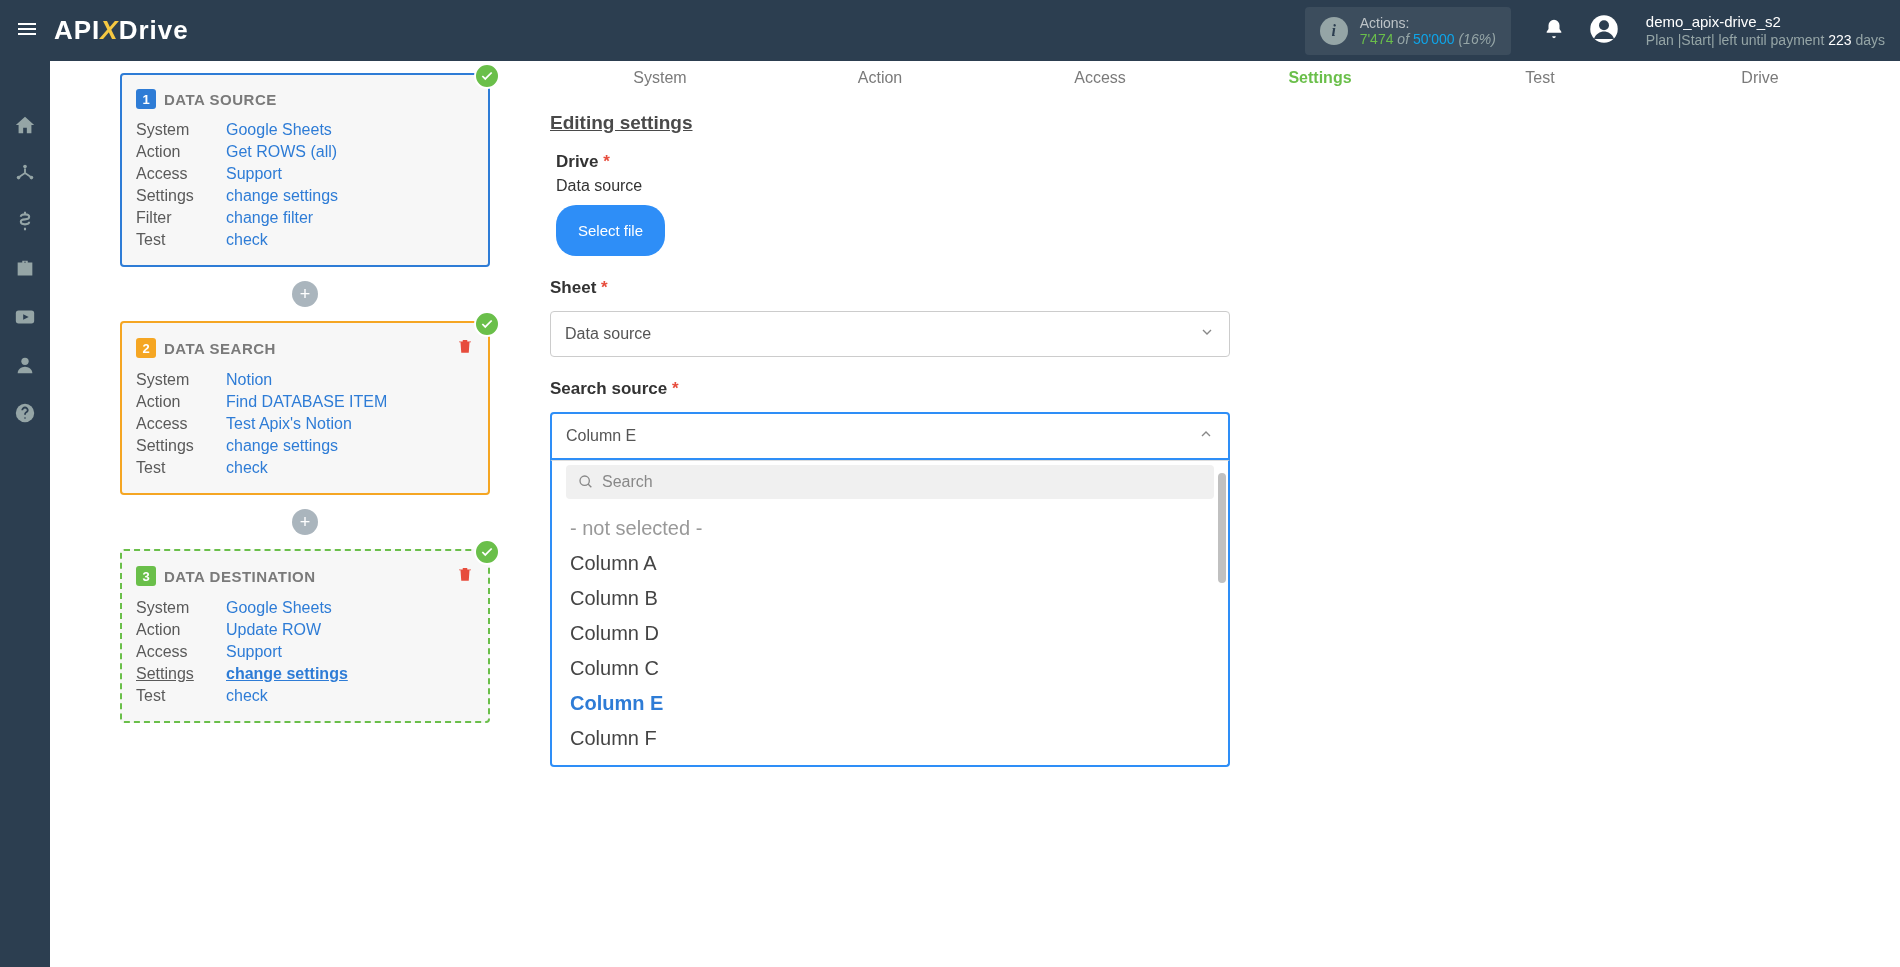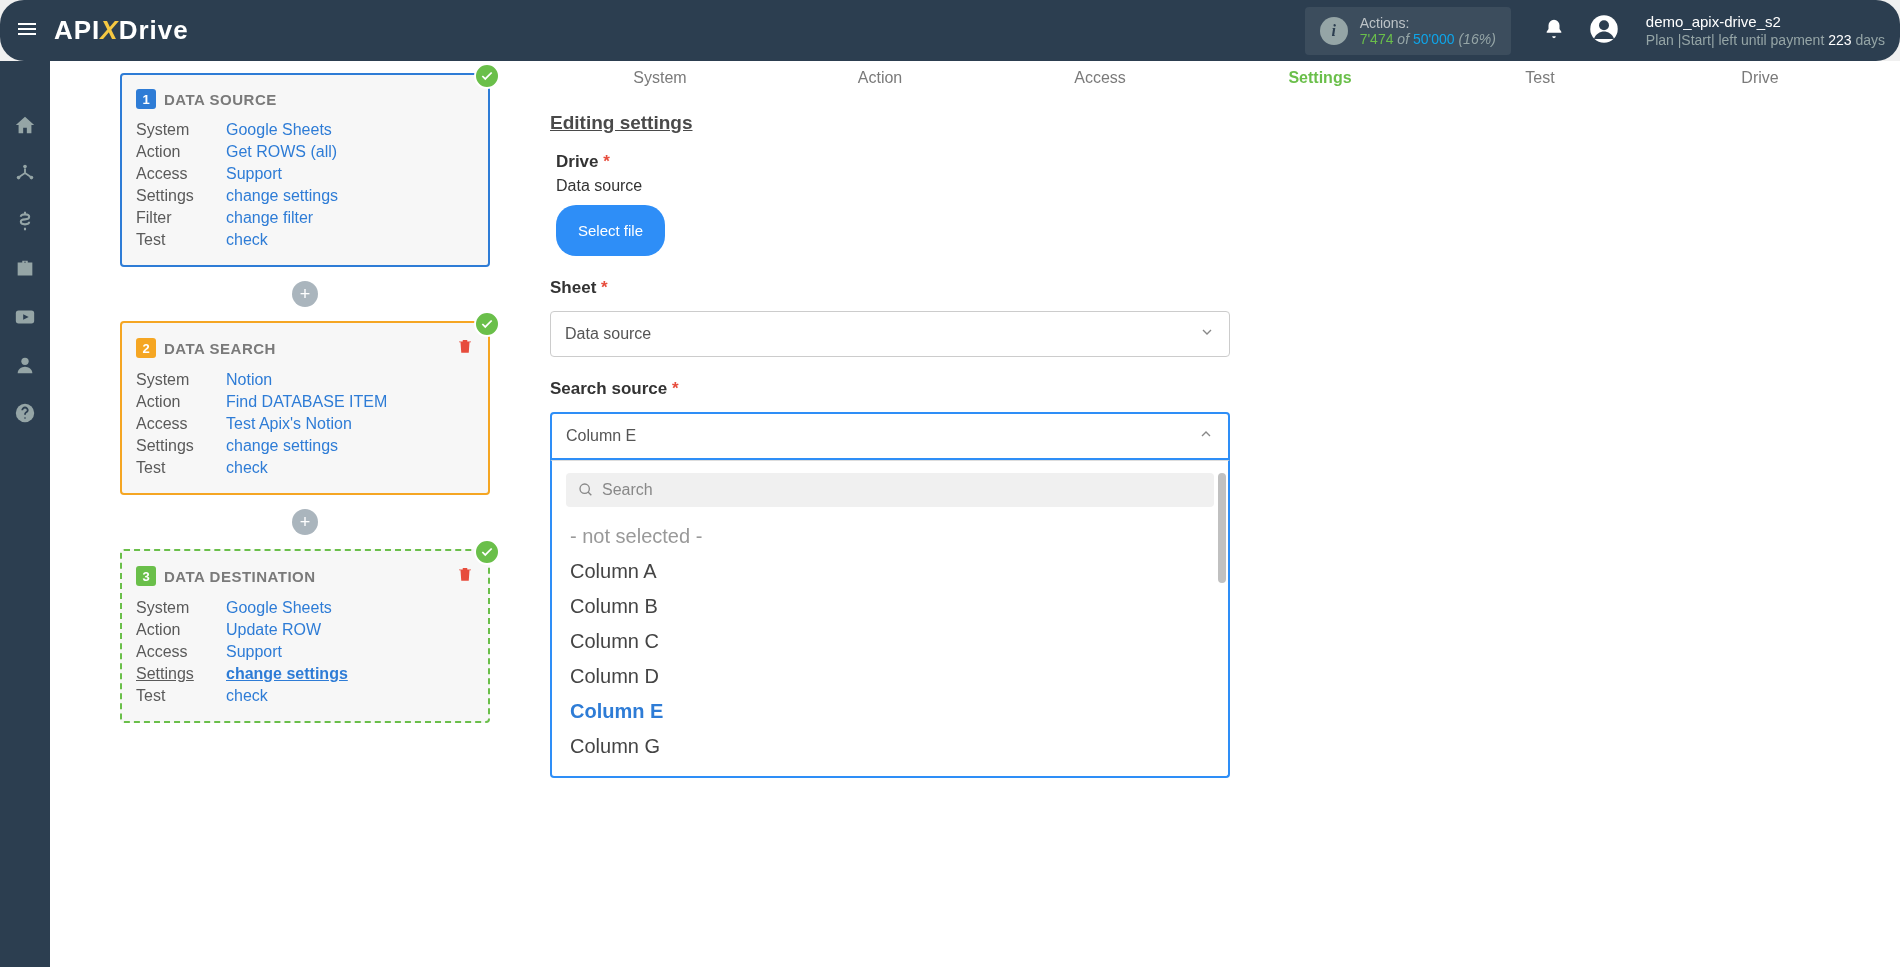--- a/index.html
+++ b/index.html
@@ -1,19 +1,19 @@
 <!DOCTYPE html>
 <html><head>
 <meta charset="utf-8">
 <style>
 * { margin: 0; padding: 0; box-sizing: border-box; font-family: Arial, Helvetica, sans-serif; }
 body { background: #f0f0f0; overflow: hidden; }
 
 
-.header { background: #2c3e50; height: 61px; display: flex; align-items: center; padding: 0 15px; color: #fff; border-radius: 24px; }
+.header { background: #2c3e50; height: 61px; display: flex; align-items: center; padding: 0 15px; color: #fff; }
 .menu-btn { cursor: pointer; margin-right: 15px; }
 .menu-btn svg { fill: #fff; }
 .logo { font-size: 26px; font-weight: bold; letter-spacing: 1px; }
 .logo .api { color: #fff; }
 .logo .x { color: #f5c842; font-style: italic; }
 .logo .drive { color: #fff; }
 .header-spacer { flex: 1; }
 .actions-box { background: rgba(255,255,255,0.08); border-radius: 4px; padding: 8px 15px; display: flex; align-items: center; margin-right: 20px; }
 .actions-box .info-icon { width: 28px; height: 28px; background: #95a5a6; border-radius: 50%; display: flex; align-items: center; justify-content: center; margin-right: 12px; font-weight: bold; font-style: italic; font-family: serif; color: #2c3e50; }
 .actions-text { font-size: 14px; }
@@ -72,21 +72,21 @@
 .field-group { margin-bottom: 22px; }
 .field-label { font-size: 17px; font-weight: bold; color: #333; margin-bottom: 5px; }
 .field-label .req { color: #e74c3c; }
 .field-subtext { font-size: 16px; color: #333; margin-bottom: 10px; }
 .btn-primary { background: #2e8ef7; color: #fff; border: none; padding: 17px 22px; border-radius: 20px; font-size: 15px; cursor: pointer; }
 
 .select-box { border: 1px solid #ccc; border-radius: 4px; padding: 12px 14px; display: flex; align-items: center; justify-content: space-between; font-size: 16px; color: #555; cursor: pointer; width: 680px; }
 .select-box.open { border: 2px solid #2e8ef7; border-radius: 4px 4px 0 0; }
 .chevron { display: inline-block; }
 
-.dropdown { border: 2px solid #2e8ef7; border-top: 1px solid #ddd; border-radius: 0 0 4px 4px; width: 680px; background: #fff; padding: 12px 14px; position: relative; }
+.dropdown { border: 2px solid #2e8ef7; border-top: 1px solid #ddd; border-radius: 0 0 4px 4px; width: 680px; background: #fff; padding: 4px 14px; position: relative; }
 .search-wrap { background: #f0f0f0; border-radius: 4px; padding: 8px 12px; display: flex; align-items: center; margin-bottom: 12px; }
 .search-wrap svg { fill: #888; margin-right: 8px; }
 .search-wrap input { border: none; background: transparent; outline: none; font-size: 16px; flex: 1; color: #333; }
 .search-wrap input::placeholder { color: #888; }
 .dropdown-scroll { max-height: 250px; overflow-y: auto; position: relative; }
 .dropdown-item { padding: 6px 4px; font-size: 20px; color: #444; cursor: pointer; }
 .dropdown-item.placeholder { color: #999; }
 .dropdown-item.selected { color: #2e7cd6; font-weight: bold; }
 .scrollbar-track { position: absolute; right: 2px; top: 12px; bottom: 50px; width: 8px; }
 .scrollbar-thumb { width: 8px; height: 110px; background: #c0c0c0; border-radius: 4px; }
@@ -352,23 +352,24 @@
           <svg width="16" height="16" viewBox="0 0 24 24">
               <circle cx="10" cy="10" r="7" fill="none" stroke="#888" stroke-width="2"></circle>
               <path d="M15 15l5 5" stroke="#888" stroke-width="2"></path>
             </svg>
           <input type="text" placeholder="Search" style="">
         </div>
         <div class="dropdown-scroll">
           <div class="dropdown-item placeholder">- not selected -</div>
           <div class="dropdown-item">Column A</div>
           <div class="dropdown-item">Column B</div>
+          <div class="dropdown-item">Column D</div>
           <div class="dropdown-item">Column C</div>
-          <div class="dropdown-item">Column D</div>
           <div class="dropdown-item selected">Column E</div>
+          <div class="dropdown-item">Column F</div>
           <div class="dropdown-item">Column G</div>
         </div>
         <div class="scrollbar-track">
             <div class="scrollbar-thumb"></div>
           </div>
       </div>
     </div>
 
   </div>
 </div>

